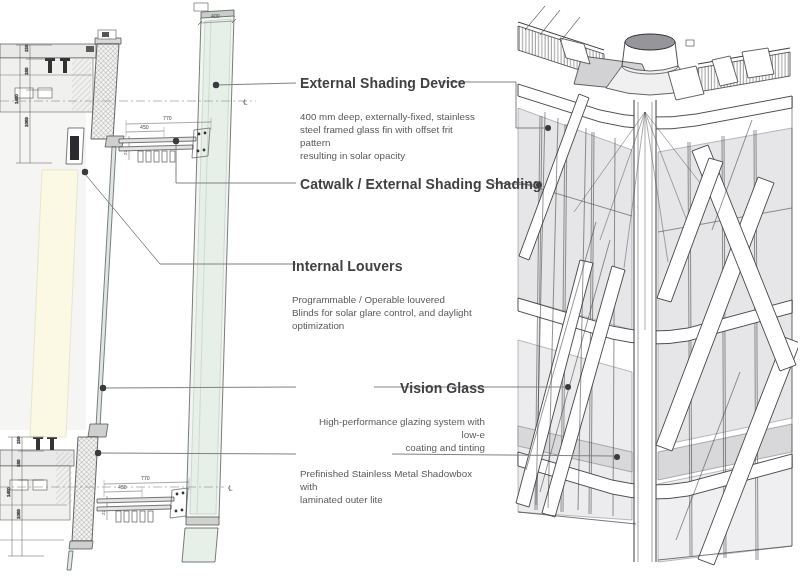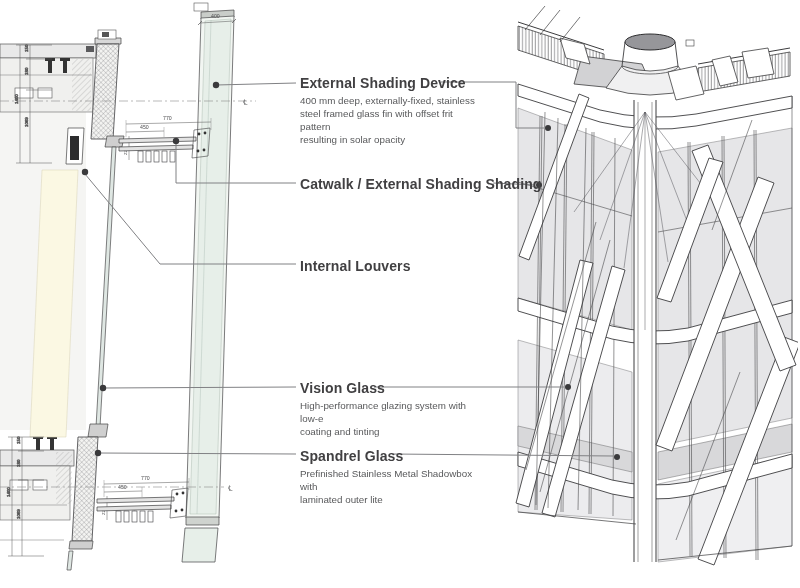--- a/index.html
+++ b/index.html
@@ -1,21 +1,21 @@
 <!DOCTYPE html>
 <html><head>
 <meta charset="utf-8">
 <style>
   html,body{margin:0;padding:0;background:#fff;}
   .canvas{position:relative;width:800px;height:588px;background:#ffffff;overflow:hidden;
           font-family:"Liberation Sans", sans-serif;}
   svg{position:absolute;left:0;top:0;}
   .ann{position:absolute;width:185px;}
   .ann-title{font-size:14px;font-weight:bold;color:#414042;white-space:nowrap;letter-spacing:.1px;}
-  .ann-body{margin-top:4px;font-size:9.8px;line-height:1.32;color:#58595b;white-space:pre-line;}
+  .ann-body{margin-top:20px;font-size:9.8px;line-height:1.32;color:#58595b;white-space:pre-line;}
   .dim{font-size:5.2px;fill:#4d4d4f;}
   .dimsm{font-size:4.4px;fill:#4d4d4f;}
   .cl{font-size:8px;fill:#58595b;}
 </style>
 </head>
 <body>
 
 <div class="canvas">
 
 <svg width="800" height="588" viewBox="0 0 800 588">
@@ -334,29 +334,31 @@
     <div class="ann-title">External Shading Device</div>
     <div class="ann-body">400 mm deep, externally-fixed, stainless
 steel framed glass fin with offset frit pattern
 resulting in solar opacity</div>
   </div>
 
   <div class="ann" style="left:300px;top:176px;">
     <div class="ann-title">Catwalk / External Shading Shading</div>
   </div>
 
-  <div class="ann" style="left:300px;top:258px;">
+  <div class="ann" style="left:292px;top:258px;">
     <div class="ann-title">Internal Louvers</div>
-  </div>
-
-  <div class="ann" style="left:300px;top:380px;">
+    <div class="ann-body">Programmable / Operable louvered
+Blinds for solar glare control, and daylight
+optimization</div>
+  </div>
+
+  <div class="ann" style="left:300px;top:380px;text-align:right;">
     <div class="ann-title">Vision Glass</div>
     <div class="ann-body">High-performance glazing system with low-e
 coating and tinting</div>
   </div>
 
   <div class="ann" style="left:300px;top:448px;">
-    <div class="ann-title">Spandrel Glass</div>
     <div class="ann-body">Prefinished Stainless Metal Shadowbox with
 laminated outer lite</div>
   </div>
 
 </div>
 
 </body></html>

